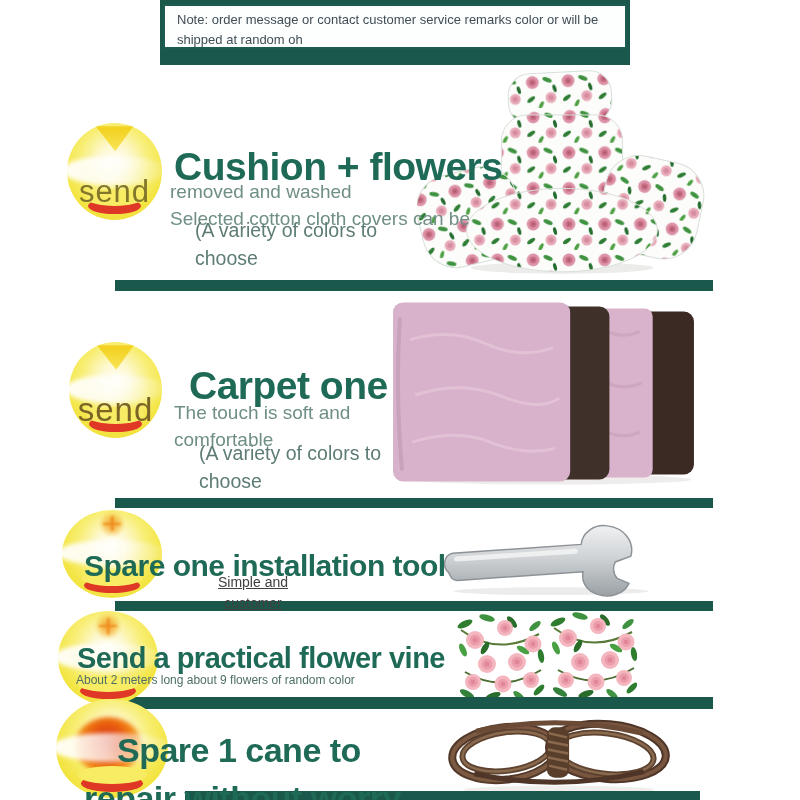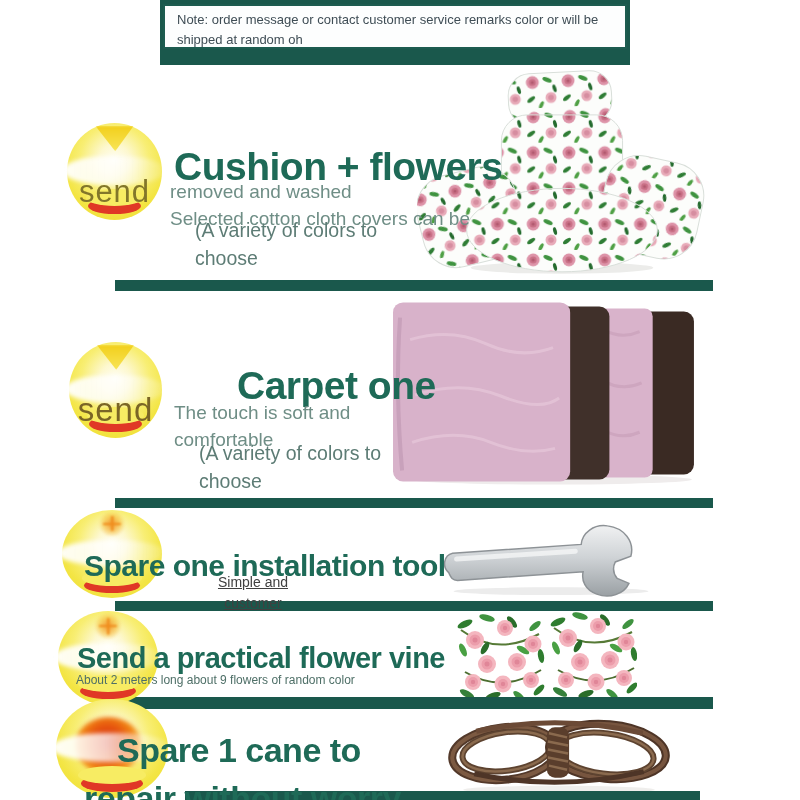--- a/index.html
+++ b/index.html
@@ -50,21 +50,21 @@
   .ball4{left:58px;top:611px;width:100px;height:94px;}
   .ball5{left:56px;top:699px;width:112px;height:99px;}
 
   
   .title{position:absolute;color:#1e6a57;white-space:nowrap;z-index:3;letter-spacing:-0.5px;}
   .desc{position:absolute;z-index:3;}
   .desc span{display:block;}
   .t1{left:174px;top:113px;font-size:39px;}
   .d1{left:170px;top:160px;font-size:19px;line-height:1.42;color:#6f8e86;}
   .e1{left:195px;top:196px;font-size:19.5px;line-height:1.45;color:#5d7c75;}
-  .t2{left:189px;top:332px;font-size:39px;margin-left:48px;}
+  .t2{left:189px;top:332px;font-size:39px;}
   .d2{left:174px;top:381px;font-size:19px;line-height:1.42;color:#6f8e86;}
   .e2{left:199px;top:419px;font-size:19.5px;line-height:1.45;color:#5d7c75;}
   .t3{left:84px;top:524px;font-size:30px;}
   .d3{left:203px;top:558px;width:100px;font-size:14px;line-height:1.5;color:#404040;text-align:center;text-decoration:underline;}
   .t4{left:77px;top:618px;font-size:29px;}
   .d4{left:76px;top:661px;font-size:12px;color:#4e6f67;white-space:nowrap;}
   .t5a{left:84px;top:703px;font-size:34px;margin-left:33px;}
   .t5b{left:84px;top:751px;font-size:34px;}
 
   

